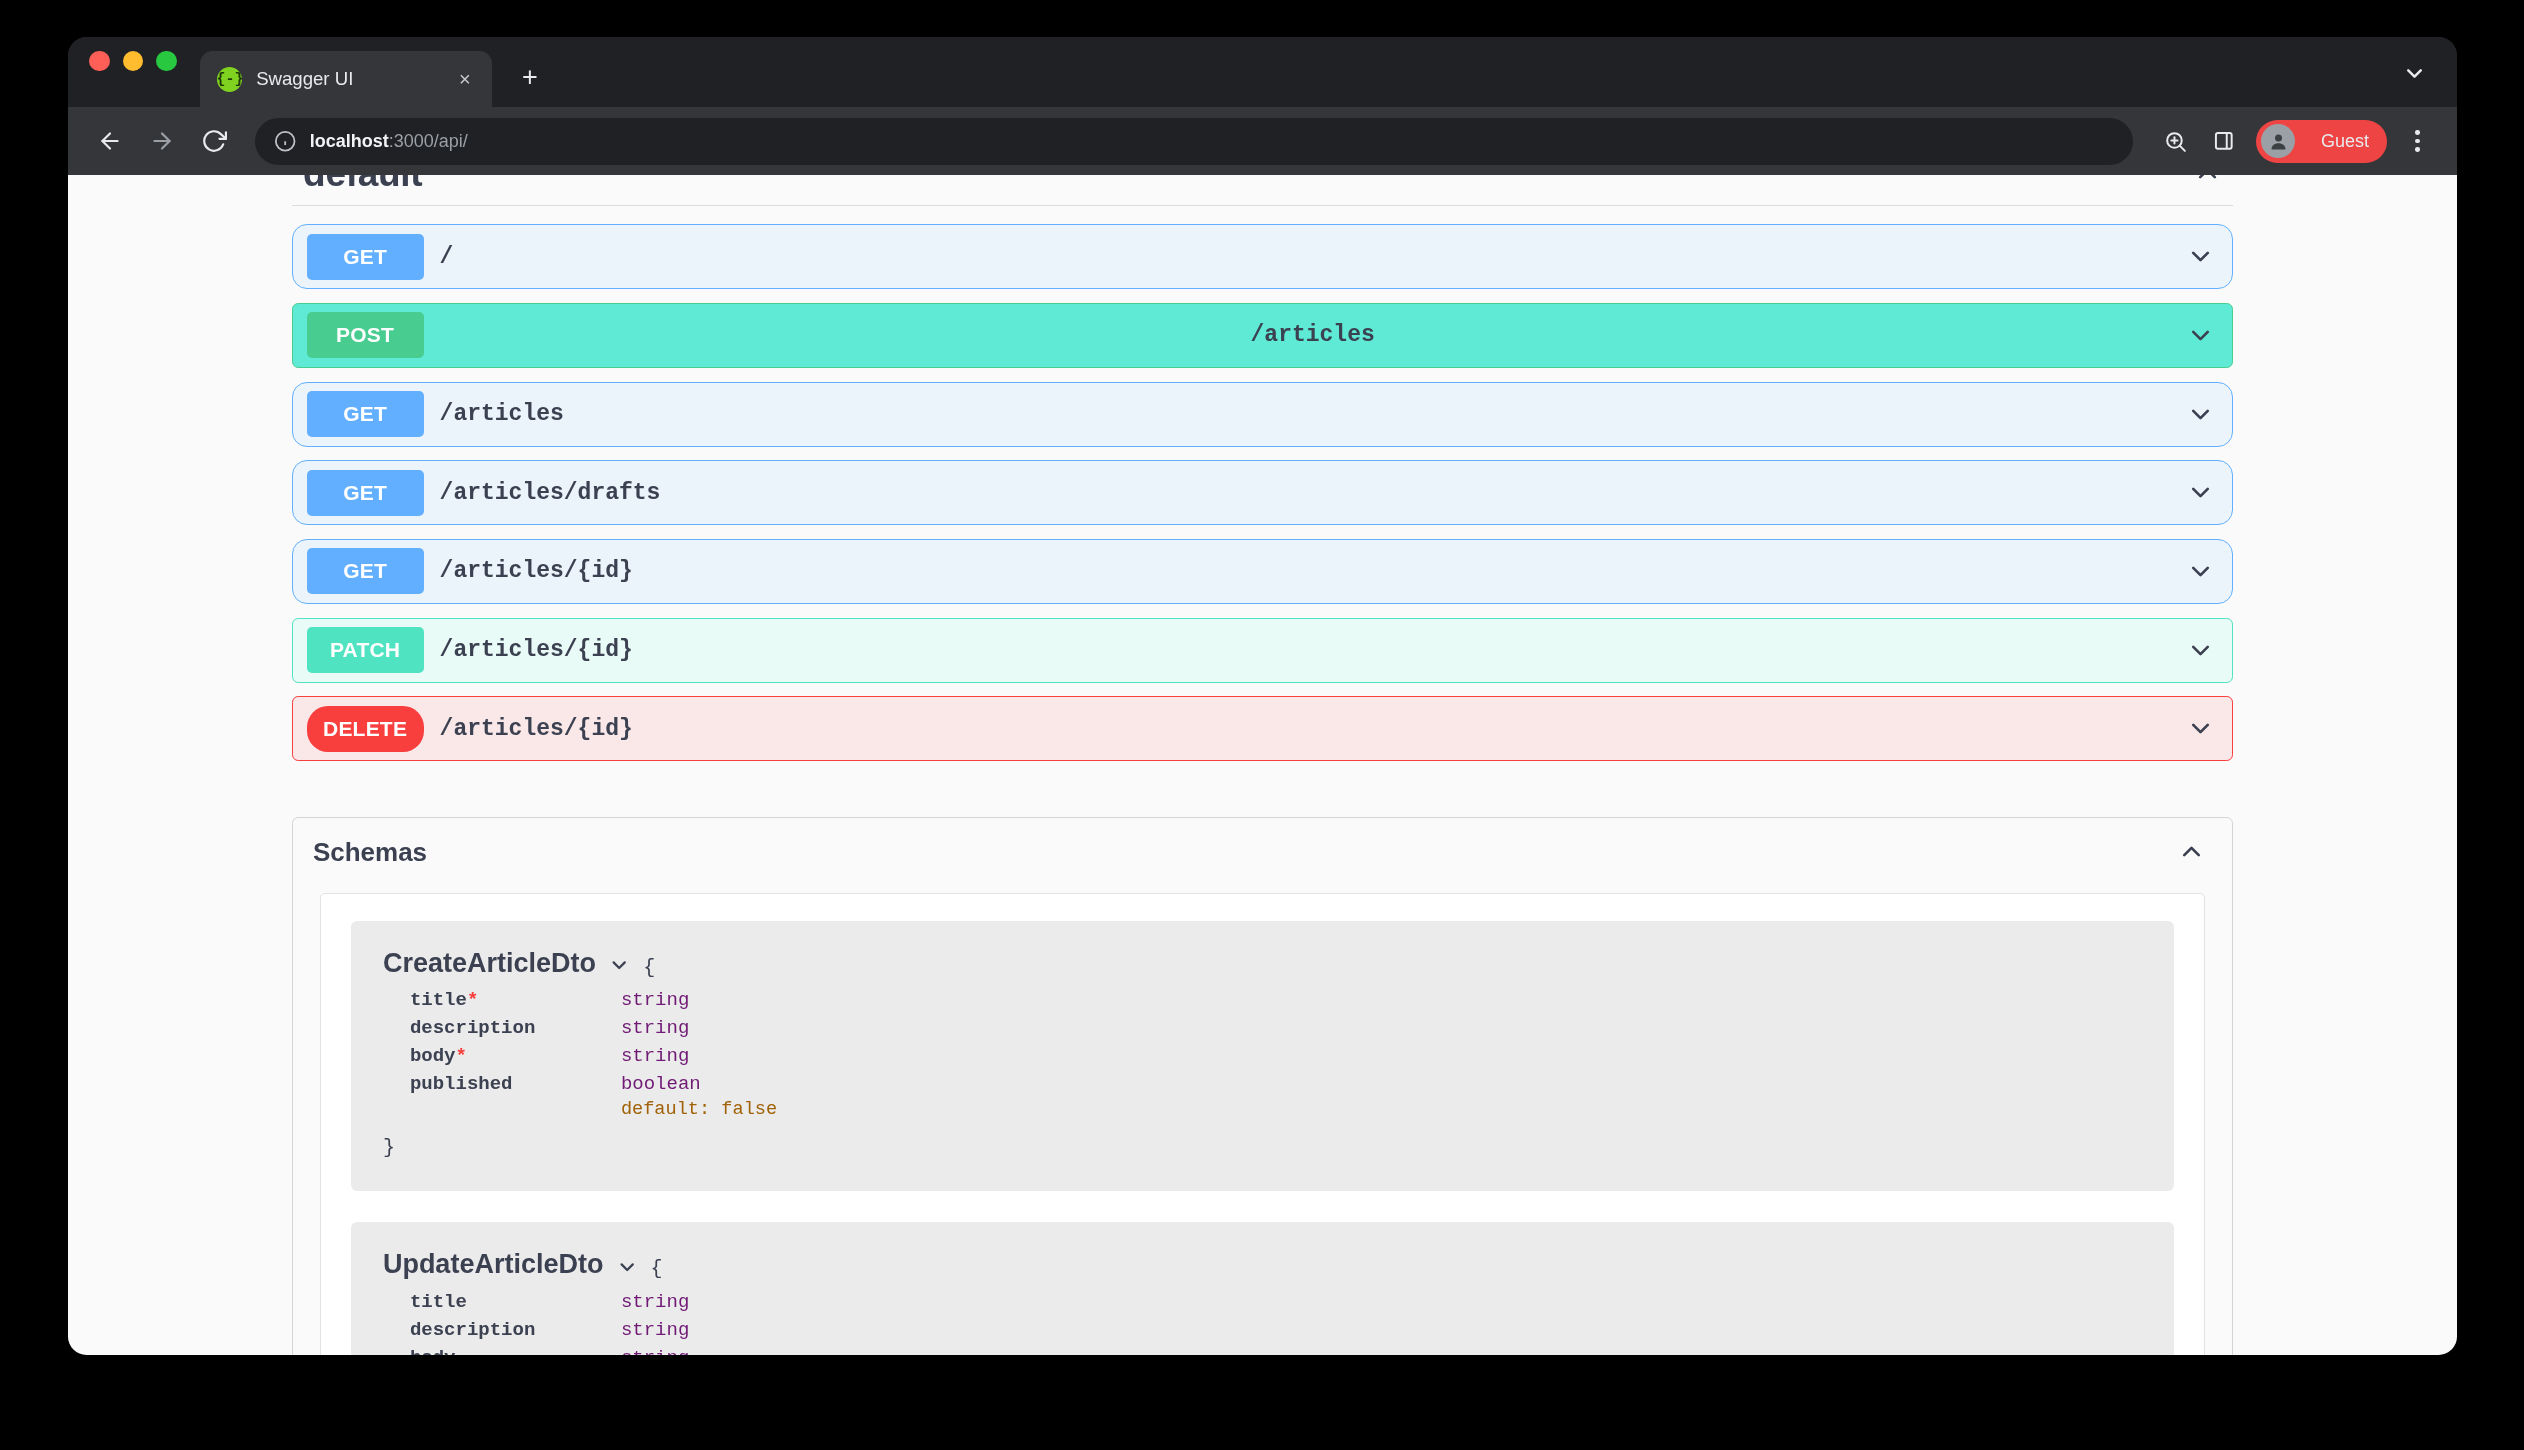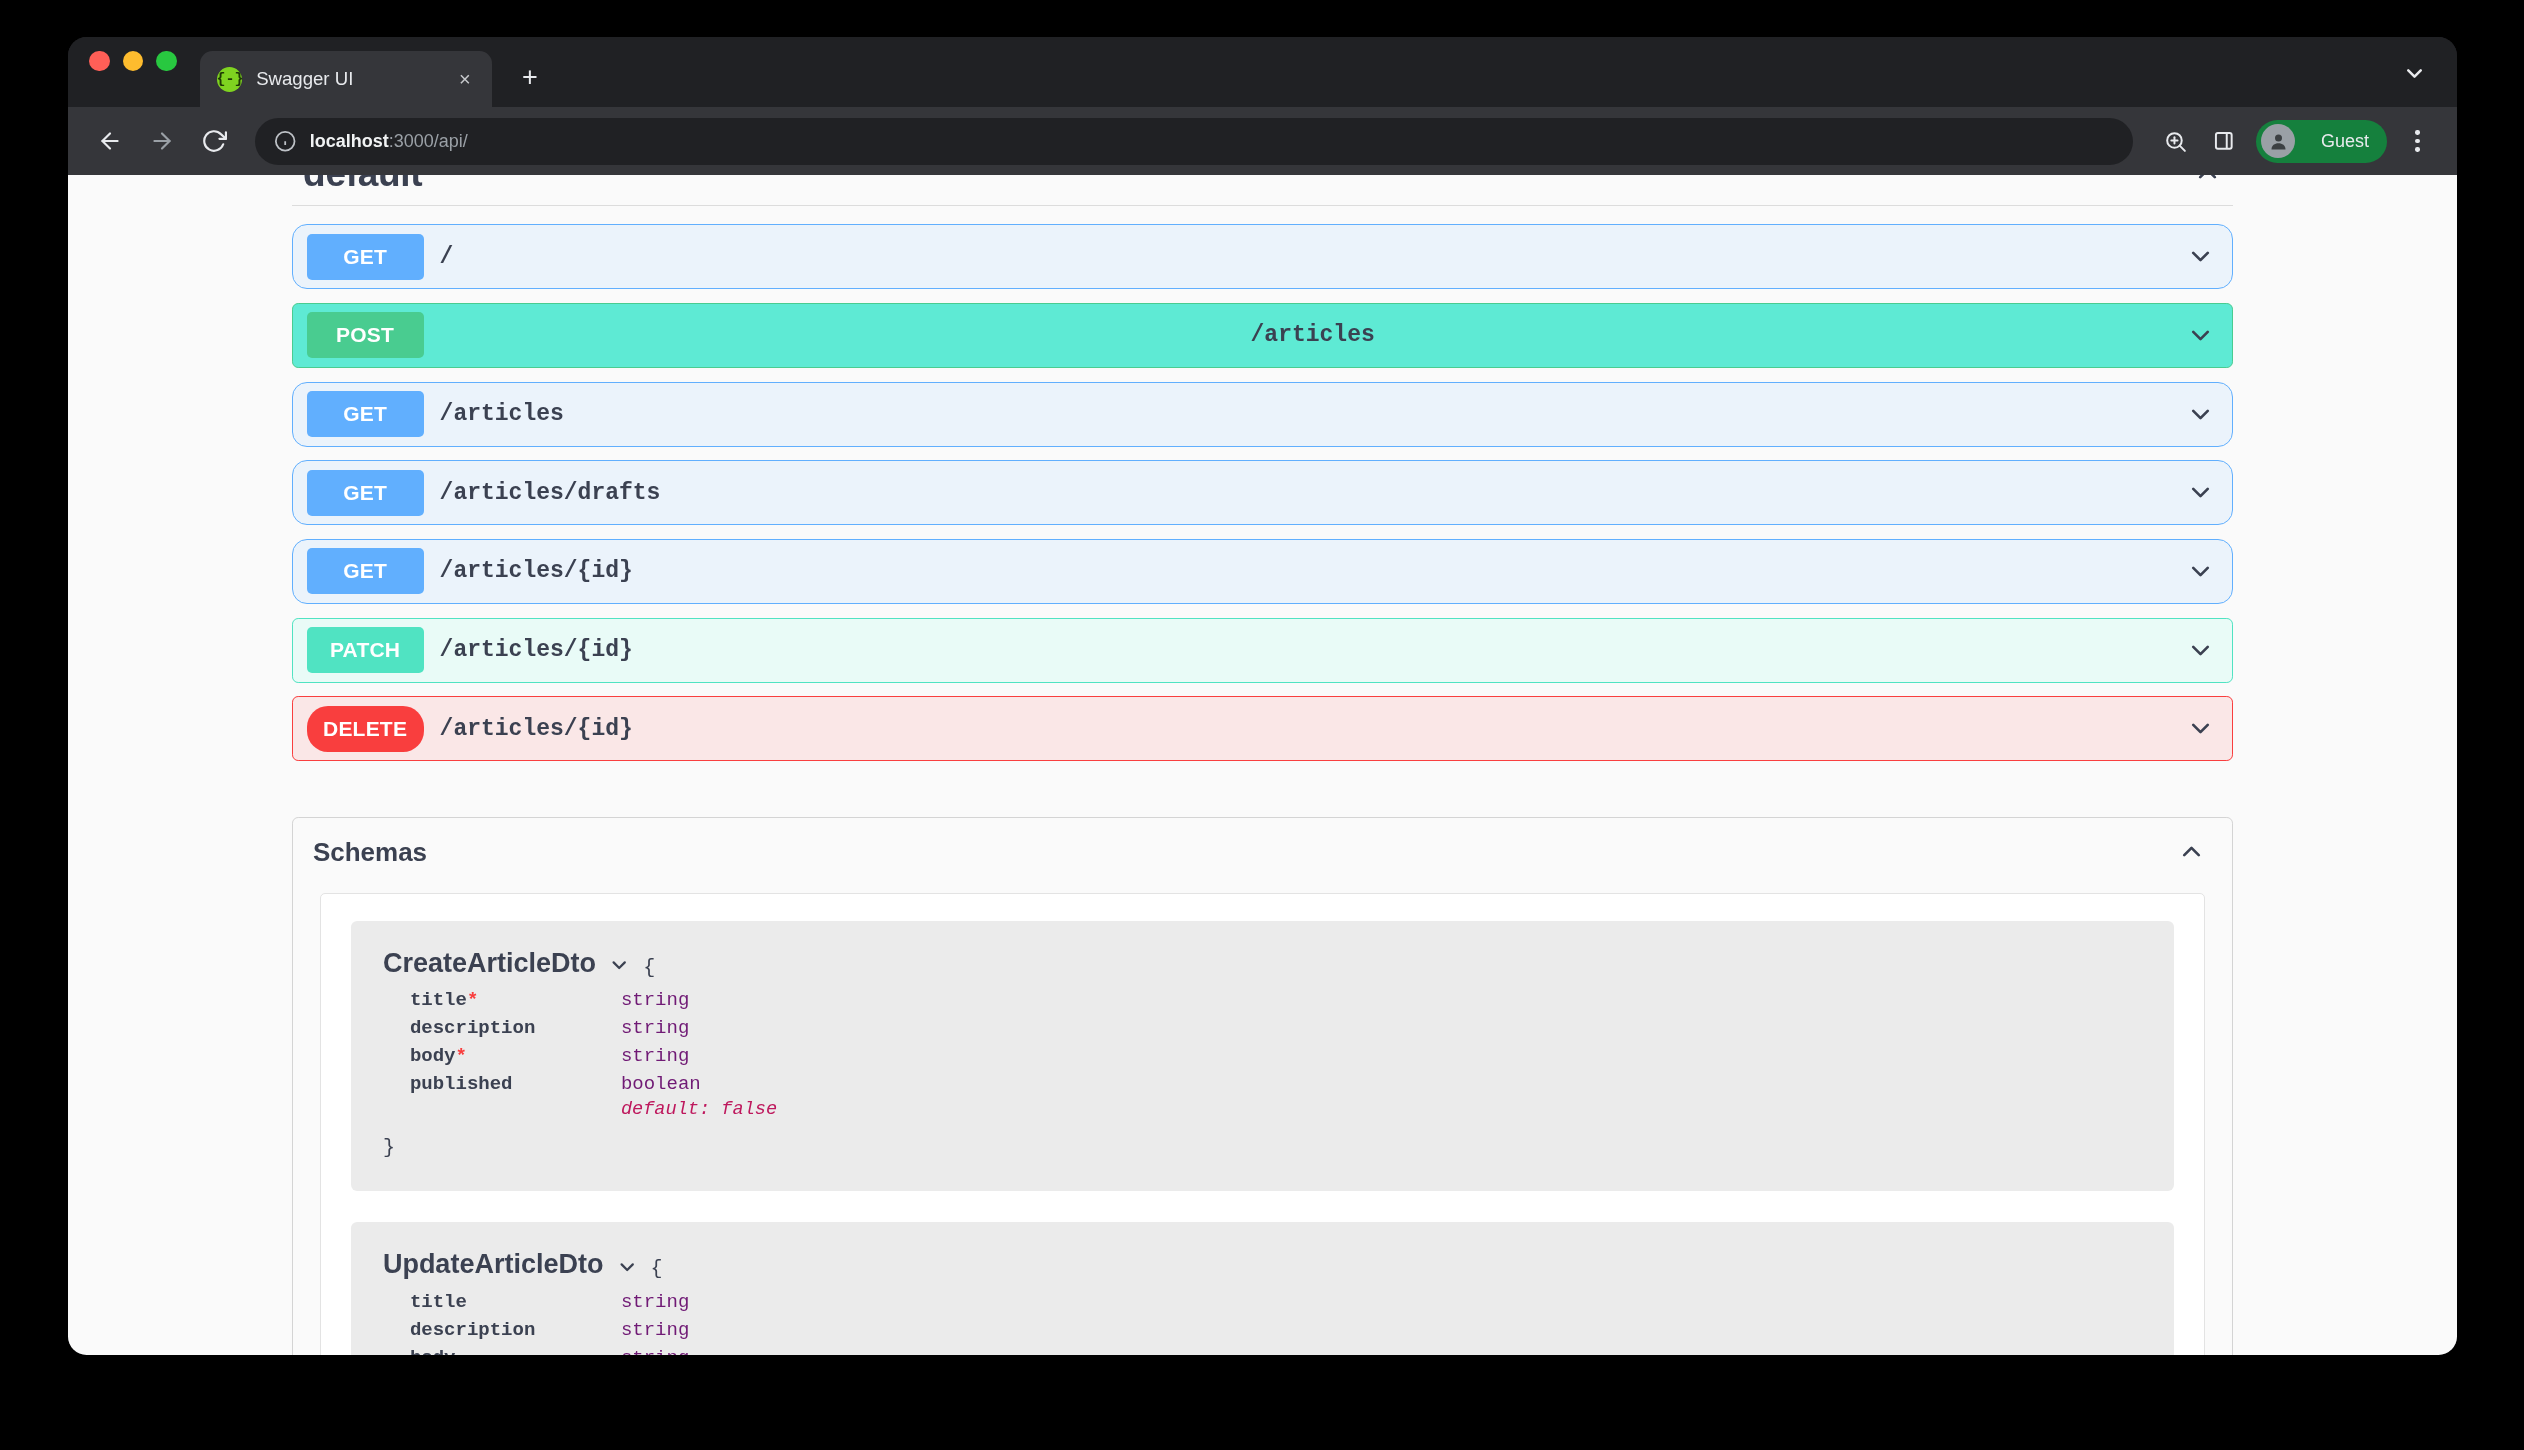--- a/index.html
+++ b/index.html
@@ -111,21 +111,21 @@
     white-space: nowrap;
   }
   .omni-url b { color: #f1f3f4; font-weight: 700; }
   .tb-icon {
     width: 43px; height: 43px; flex: none;
     display: flex; align-items: center; justify-content: center;
     color: #e8eaed;
   }
   .profile-pill {
     height: 43px; border-radius: 25px;
-    background: #15803d;
+    background: #ef4444;
     display: flex; align-items: center;
     gap: 26px; padding: 0 17.4px 0 5px;
     margin-left: 6.2px;
   }
   .avatar {
     width: 34px; height: 34px; border-radius: 50%;
     background: #9aa0a6;
     display: flex; align-items: center; justify-content: center;
     flex: none;
   }
@@ -255,22 +255,21 @@
     font-size: 19px;
     line-height: 1.47;
   }
   .prop-name { width: 211px; color: #3b4151; font-weight: 700; flex: none; }
   .prop-req { color: #f93e3e; font-weight: 700; }
   .prop-type { color: #701a75; font-weight: 400; }
   .prop-default {
     padding-left: 211px;
     font-family: "Liberation Mono", monospace;
     font-size: 18.6px;
-    font-style: italic;
-    color: #be185d;
+    color: #a16207;
   }
   .model-close {
     font-family: "Liberation Mono", monospace;
     font-size: 20px; color: #3b4151;
     margin-top: 16px;
   }
 </style>
 </head>
 <body>
 

